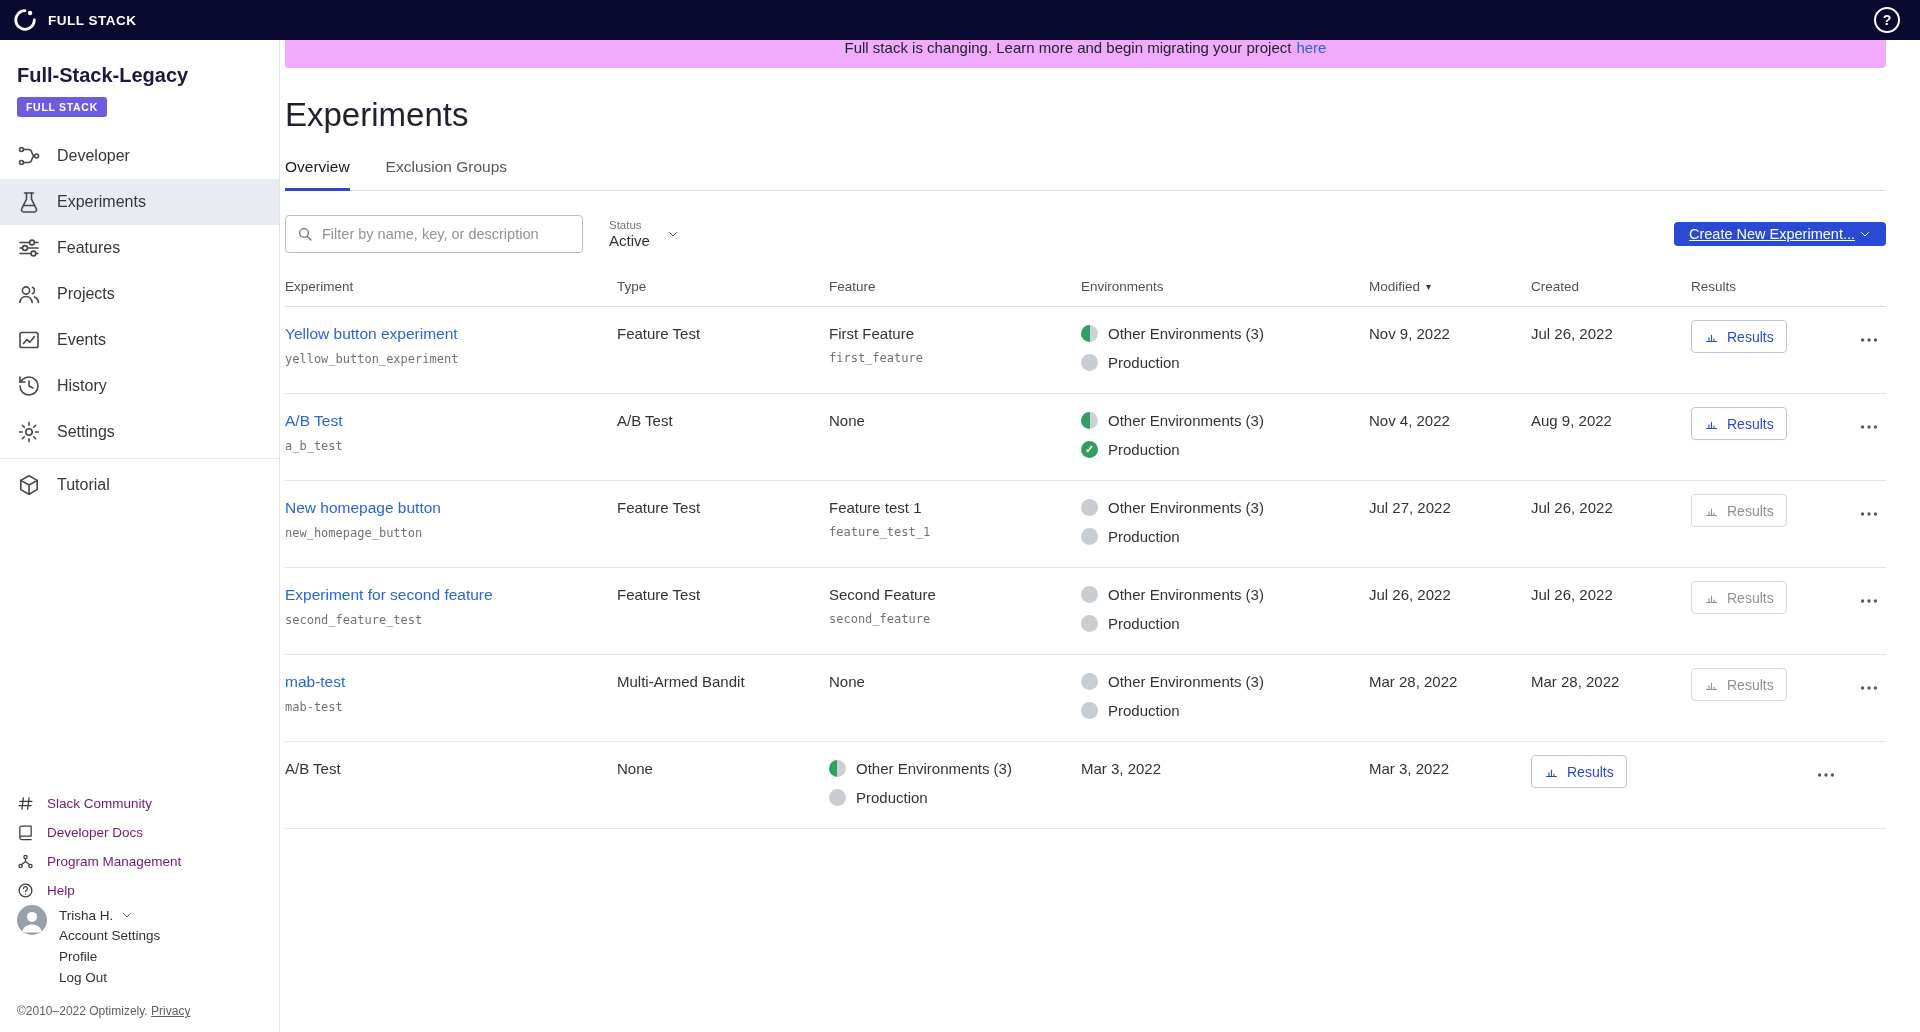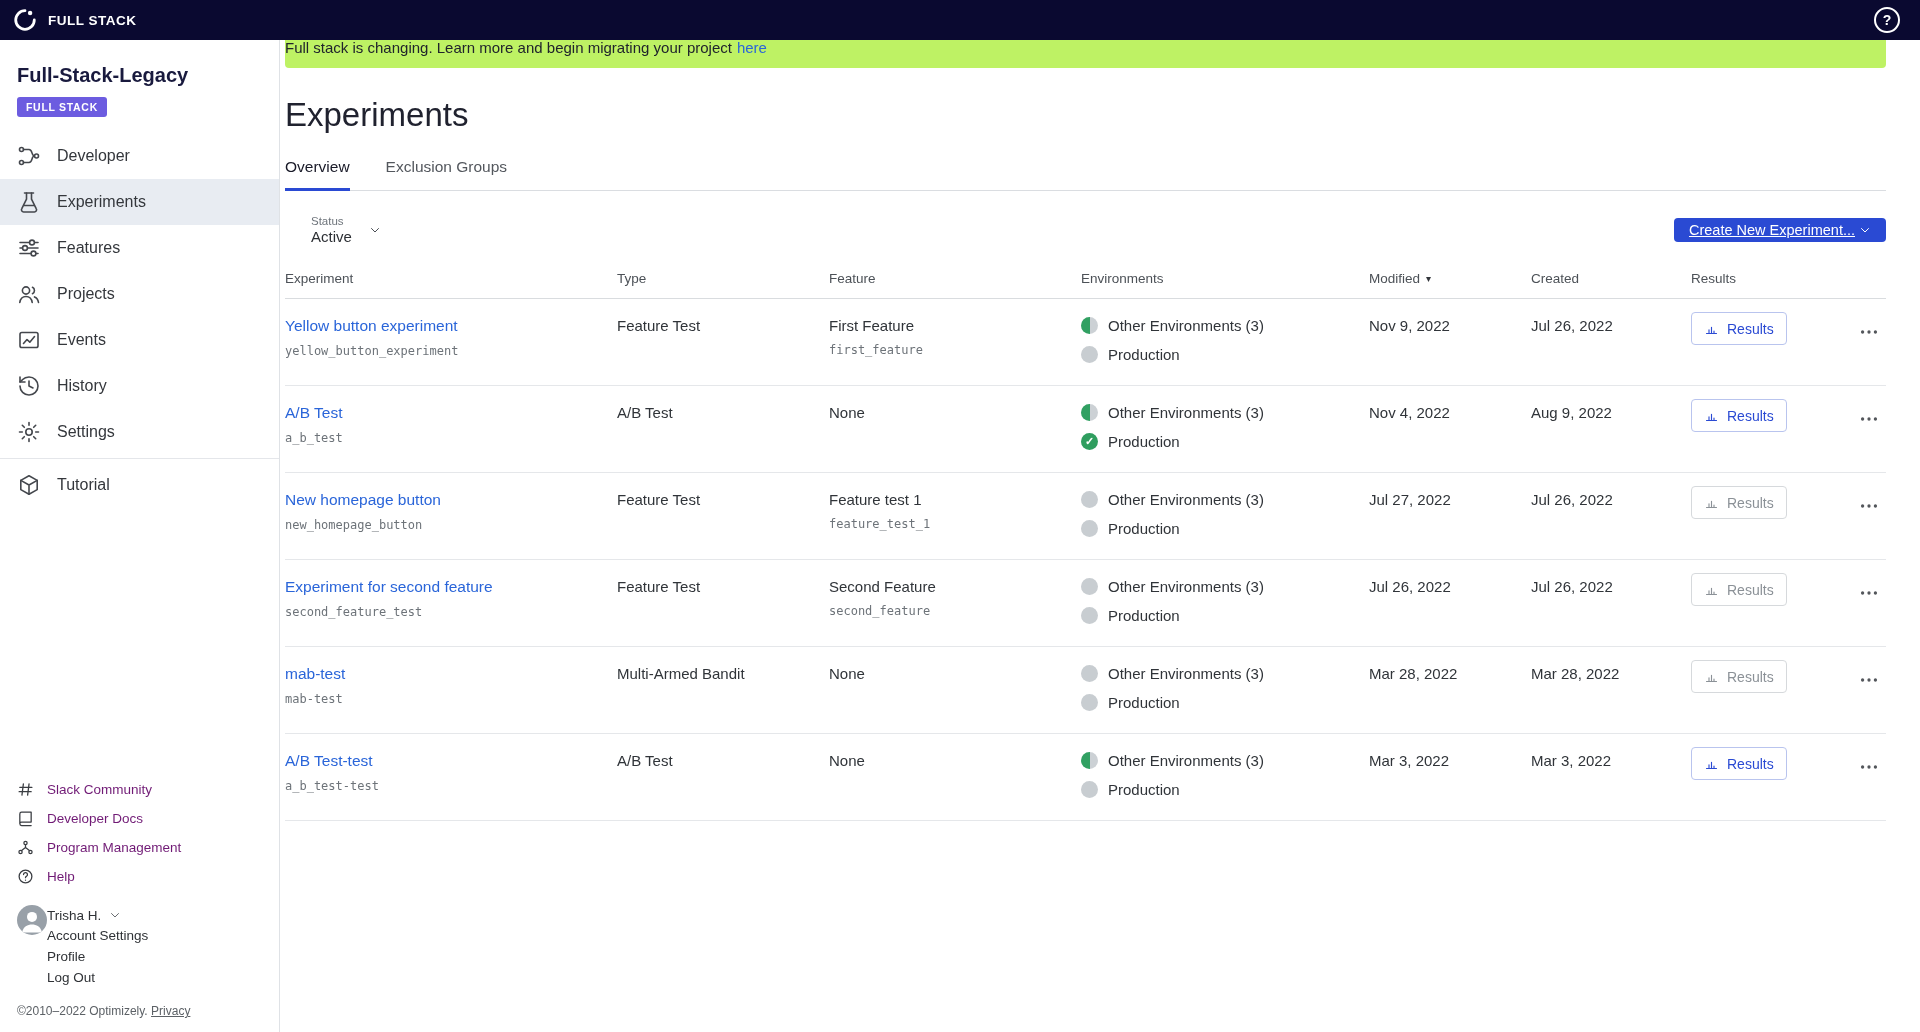--- a/index.html
+++ b/index.html
@@ -26,34 +26,34 @@
     font-size:16px; color:#34373c; cursor:pointer; }
   .nav-item.active { background:#e8ecf2; }
   .nav-item svg { width:24px; height:24px; flex:none; }
   .icon-stroke { fill:none; stroke:#44474d; stroke-width:1.6; stroke-linecap:round; stroke-linejoin:round; }
   .nav-divider { border-top:1px solid #e4e6ea; margin:3px 0; }
   .sidebar-bottom { margin-top:auto; padding:0 17px 14px; }
   .small-link { display:flex; align-items:center; gap:13px; height:29px; font-size:13.5px;
     color:#701a75; cursor:pointer; }
   .small-link svg { width:17px; height:17px; flex:none; }
   .small-link .icon-stroke { stroke:#3a3d42; stroke-width:1.8; }
-  .user { display:flex; gap:0; margin-top:14px; }
+  .user { display:flex; gap:12px; margin-top:0; }
   .avatar { width:30px; height:30px; border-radius:50%; background:#98a0a8; flex:none; overflow:hidden; }
   .avatar svg { width:30px; height:30px; display:block; }
   .user-name-row { display:flex; align-items:center; gap:8px; font-size:13.5px; color:#2f3236;
     cursor:pointer; height:20px; }
   .user-menu-item { display:block; font-size:13.5px; color:#2f3236; line-height:21px;
     text-decoration:none; cursor:pointer; }
   .copyright { margin-top:16px; font-size:12px; color:#5c6166; }
   .copyright a { color:#5c6166; text-decoration:underline; cursor:pointer; }
 
   
   .main { margin-left:252px; padding:26px 34px 0 33px; }
-  .banner { height:42px; background:#bef264; border-radius:4px; display:flex; align-items:center;
-    gap:5px; font-size:15px; color:#20242c; }
+  .banner { height:42px; background:#f0abfc; border-radius:4px; display:flex; align-items:center;
+    justify-content:center; gap:5px; font-size:15px; color:#20242c; }
   .banner a { color:#2a65d9; text-decoration:none; cursor:pointer; }
   .page-title { margin-top:28px; font-size:33px; font-weight:400; color:#20222f; }
   .tabs { margin-top:24px; display:flex; gap:36px; border-bottom:1px solid #dadde1; }
   .tab { padding-bottom:12px; font-size:15.5px; color:#53575d; cursor:pointer;
     border-bottom:3px solid transparent; margin-bottom:-1px; }
   .tab.active { color:#191a28; border-bottom-color:#2a4ad3; }
 
   .toolbar { margin-top:24px; display:flex; align-items:center; }
   .filter { width:298px; height:38px; border:1px solid #b7bcc2; border-radius:4px; display:flex;
     align-items:center; gap:9px; padding:0 11px; background:#fff; }
@@ -252,20 +252,27 @@
   </div>
 
   <h1 class="page-title">Experiments</h1>
 
   <div class="tabs">
     <div class="tab active">Overview</div>
     <div class="tab">Exclusion Groups</div>
   </div>
 
   <div class="toolbar">
+    <div class="filter">
+      <svg viewBox="0 0 24 24" class="icon-stroke">
+        <circle cx="10.5" cy="10.5" r="6.5"></circle>
+          <path d="M15.3 15.3L21 21"></path>
+      </svg>
+      <input type="text" placeholder="Filter by name, key, or description" style="">
+    </div>
     <div class="status">
       <div>
         <div class="status-label">Status</div>
         <div class="status-value">Active</div>
       </div>
       <svg class="chev-sm icon-stroke" viewBox="0 0 24 24">
         <path d="M5 9l7 7 7-7"></path>
       </svg>
     </div>
     <button class="create-btn">
@@ -489,24 +496,20 @@
         <svg viewBox="0 0 24 24">
             <circle cx="5" cy="12" r="1.8"></circle>
             <circle cx="12" cy="12" r="1.8"></circle>
             <circle cx="19" cy="12" r="1.8"></circle>
           </svg>
       </button>
     </div>
   </div>
 
   <div class="grid trow">
-    <div class="cell">
-      <a class="exp-link">A/B Test-test</a>
-      <div class="mono-key">a_b_test-test</div>
-    </div>
     <div class="cell cell-text">A/B Test</div>
     <div class="cell">
       <div class="cell-text">None</div>
 
     </div>
     <div class="cell">
       <div class="env-line">
         <span class="dot" data-status="half"></span>
         <span>Other Environments (3)</span>
       </div>

